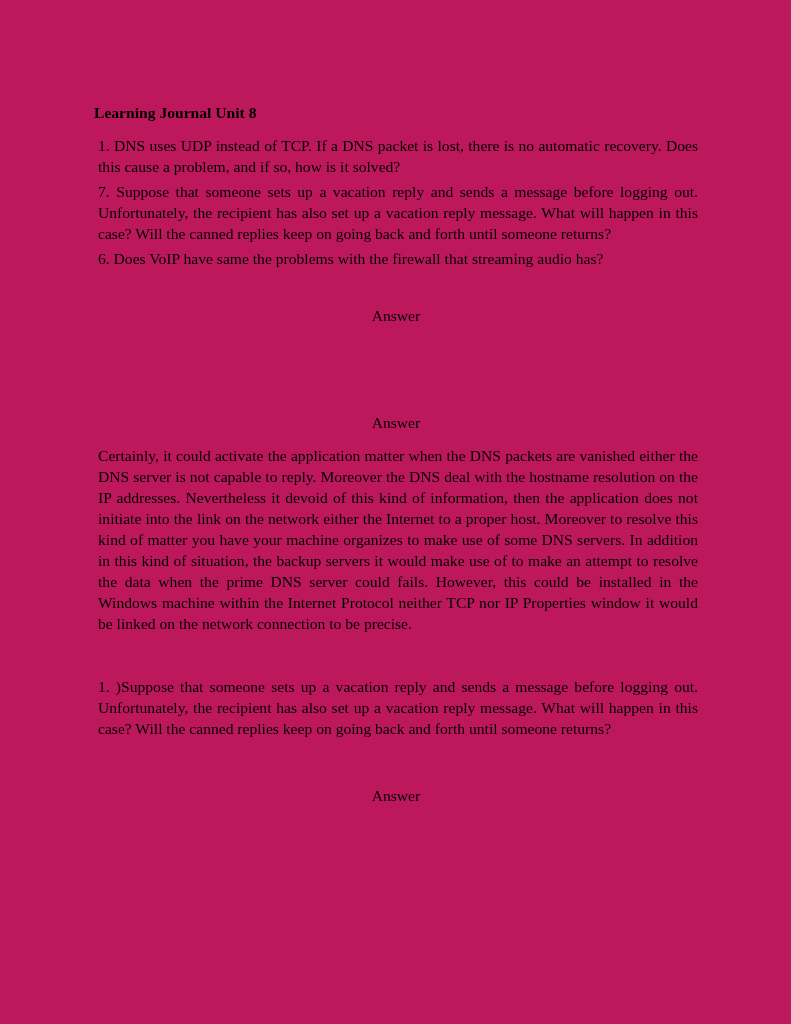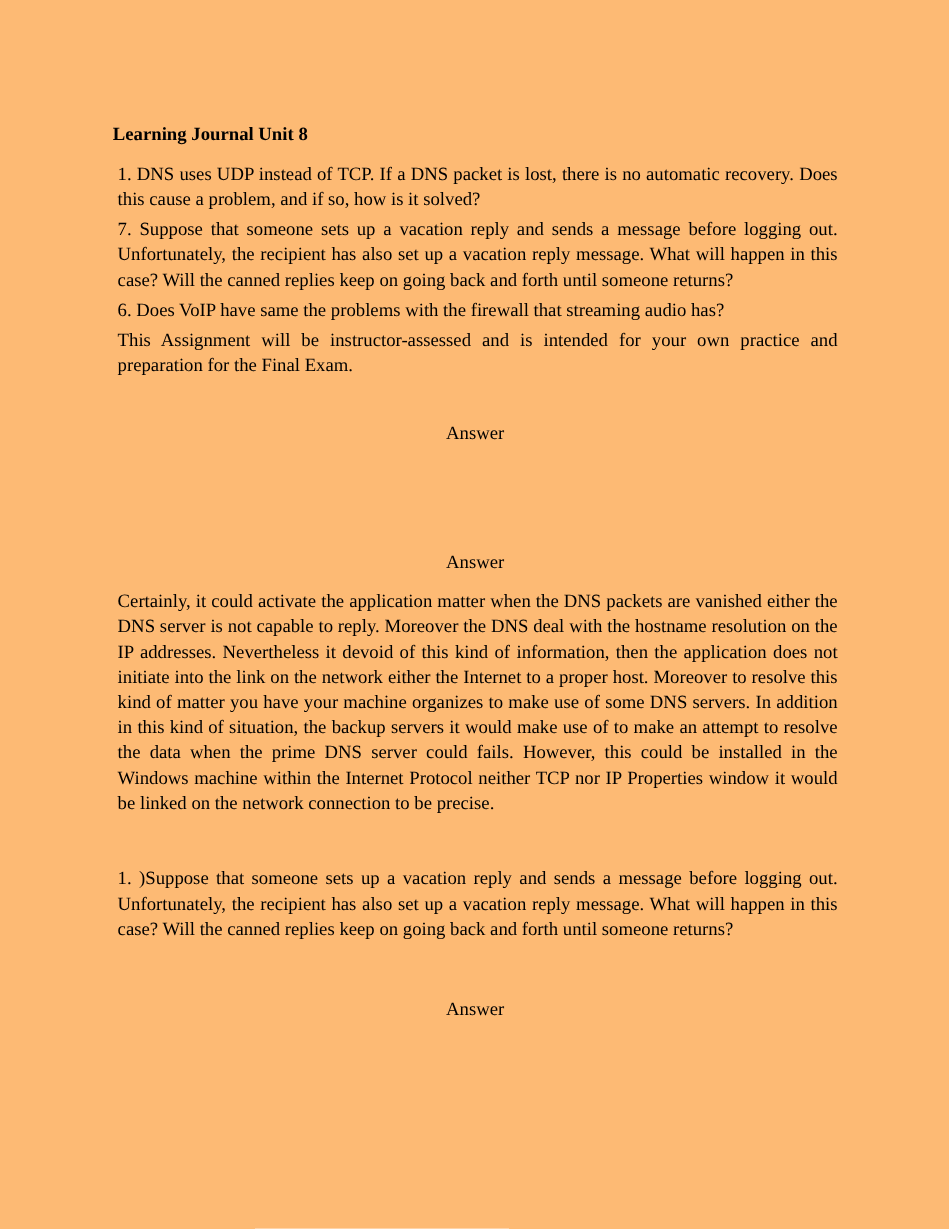--- a/index.html
+++ b/index.html
@@ -5,21 +5,21 @@
   html, body {
     margin: 0;
     padding: 0;
     background: #ffffff;
   }
   .page {
     position: relative;
     width: 791px;
     height: 1024px;
     margin: 0 auto;
-    background: #fdba74;
+    background: #be185d;
     box-sizing: border-box;
     padding: 102px 93px 0 94px;
     font-family: "Liberation Serif", "DejaVu Serif", serif;
     font-size: 15.6px;
     line-height: 21px;
     color: #000000;
     overflow: hidden;
   }
   .doc-title {
     font-size: 15.6px;
@@ -50,21 +50,20 @@
 
   <h1 class="doc-title">Learning Journal Unit 8</h1>
 
   <p class="para">1. DNS uses UDP instead of TCP. If a DNS packet is lost, there is no automatic recovery. Does this cause a problem, and if so, how is it solved?</p>
 
   <p class="para">7. Suppose that someone sets up a vacation reply and sends a message before logging out. Unfortunately, the recipient has also set up a vacation reply message. What will happen in this case? Will the canned replies keep on going back and forth until someone returns?</p>
 
 
   <p class="para">6. Does VoIP have same the problems with the firewall that streaming audio has?</p>
 
-  <p class="para">This Assignment will be instructor-assessed and is intended for your own practice and preparation for the Final Exam.</p>
 
   <div class="spacer-a"></div>
 
   <p class="answer-heading">Answer</p>
 
   <div class="spacer-b"></div>
 
 
   <div class="spacer-c"></div>
 

